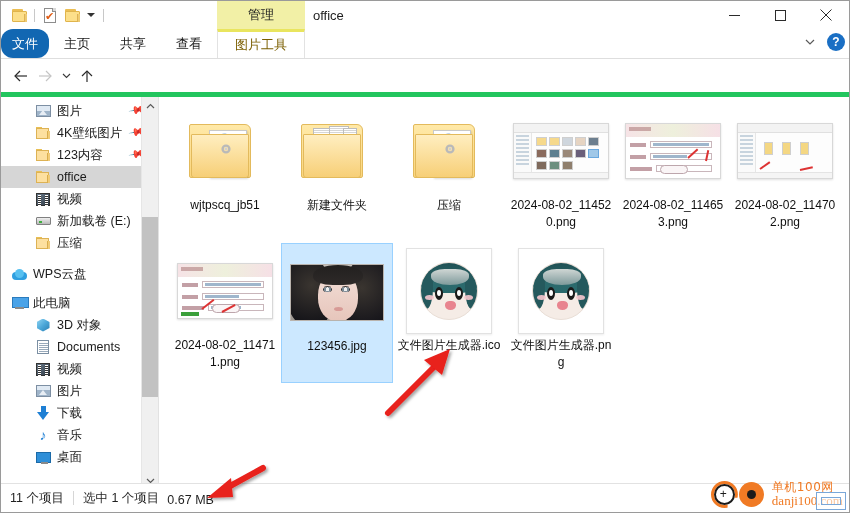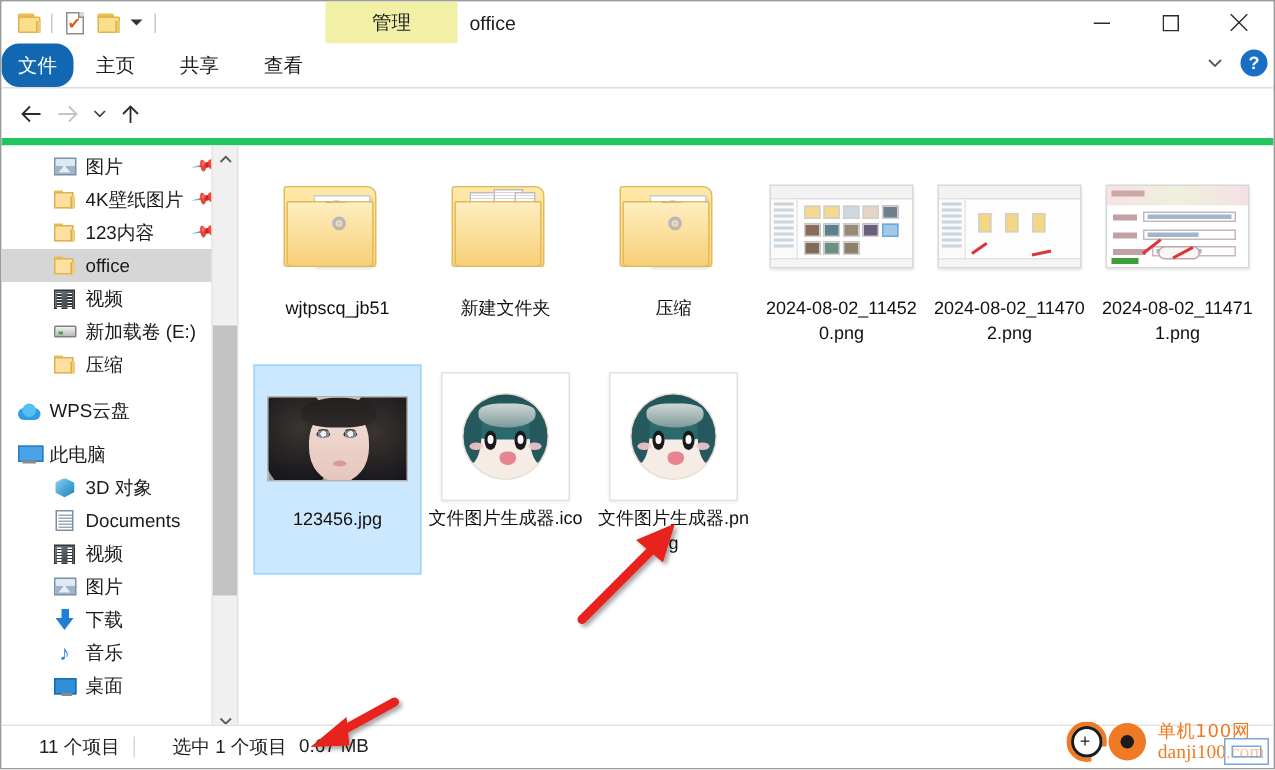--- a/index.html
+++ b/index.html
@@ -515,21 +515,21 @@
   .statusbar {
     position: absolute; left: 0; bottom: 0; width: 848px; height: 29px;
     background: #ffffff;
     border-top: 1px solid #e2e2e2;
     display: flex; align-items: center;
   }
   .status-text {
     font-size: 12.5px; color: #1f1f1f; padding-left: 9px; white-space: nowrap;
   }
   .status-sep { width: 1px; height: 14px; background: #d6d6d6; margin: 0 9px; }
-  .status-grp { display: flex; align-items: flex-start; padding-left: 16px; }
+  .status-grp { display: flex; align-items: flex-end; }
 
   
   .watermark {
     position: absolute; right: 6px; bottom: 3px;
     display: flex; align-items: center; gap: 3px;
   }
   .wm-logo { position: relative; width: 58px; height: 30px; }
   .wm-ring {
     position: absolute; left: 0; top: 2px; width: 27px; height: 27px; border-radius: 50%;
     border: 3px solid #f07a24;
@@ -629,20 +629,21 @@
       </div>
     </div>
   </div>
 
   <div class="ribbon">
     <div class="tabs">
       <div class="tab file">文件</div>
       <div class="tab normal">主页</div>
       <div class="tab normal">共享</div>
       <div class="tab normal">查看</div>
+      <div class="tab ctx-active">图片工具</div>
     </div>
     <div class="ribbon-right">
       <div class="chev-down">
         <svg width="10" height="7" viewBox="0 0 10 7">
             <polyline points="1,1 5,5 9,1" fill="none" stroke="#5a5a5a" stroke-width="1.2"></polyline>
           </svg>
       </div>
       <div class="help-btn">?</div>
     </div>
   </div>
@@ -957,20 +958,42 @@
               <div class="tile" style="left:74px;top:25px;background:#a0c8e8;border-color:#6aa8de"></div>
               <div class="tile" style="left:22px;top:37px;background:#7f6a5c"></div>
               <div class="tile" style="left:35px;top:37px;background:#6d8f7f"></div>
               <div class="tile" style="left:48px;top:37px;background:#8f7f6d"></div>
               <div class="statusl"></div>
             </div>
           </div>
           <div class="name">2024-08-02_114520.png</div>
         </div>
 
+        <div class="cell">
+          <div class="thumbwrap">
+            <div class="shot">
+              <div class="hdr"></div>
+                <div class="hdr-t"></div>
+              <div class="lab" style="top:19px"></div>
+              <div class="row" style="top:17px;left:24px;width:62px">
+                  <i style="display:block;margin:1px 2px;height:3px;background:#9fb6cc"></i>
+                </div>
+              <div class="lab" style="top:31px"></div>
+              <div class="row" style="top:29px;left:24px;width:62px">
+                  <i style="display:block;margin:1px 2px;width:34px;height:3px;background:#9fb6cc"></i>
+                </div>
+              <div class="lab" style="top:43px;width:22px"></div>
+                <div class="row" style="top:41px;left:30px;width:56px"></div>
+              <div class="btn"></div>
+              <div class="redmark" style="left:62px;top:33px;width:13px;transform:rotate(-42deg)"></div>
+              <div class="redmark" style="left:80px;top:36px;width:11px;transform:rotate(-78deg)"></div>
+            </div>
+          </div>
+          <div class="name">2024-08-02_114653.png</div>
+        </div>
 
         <div class="cell">
           <div class="thumbwrap">
             <div class="shot explorer">
               <div class="topbar"></div>
               <div class="side">
                   <i></i>
                   <i></i>
                   <i></i>
                   <i></i>

